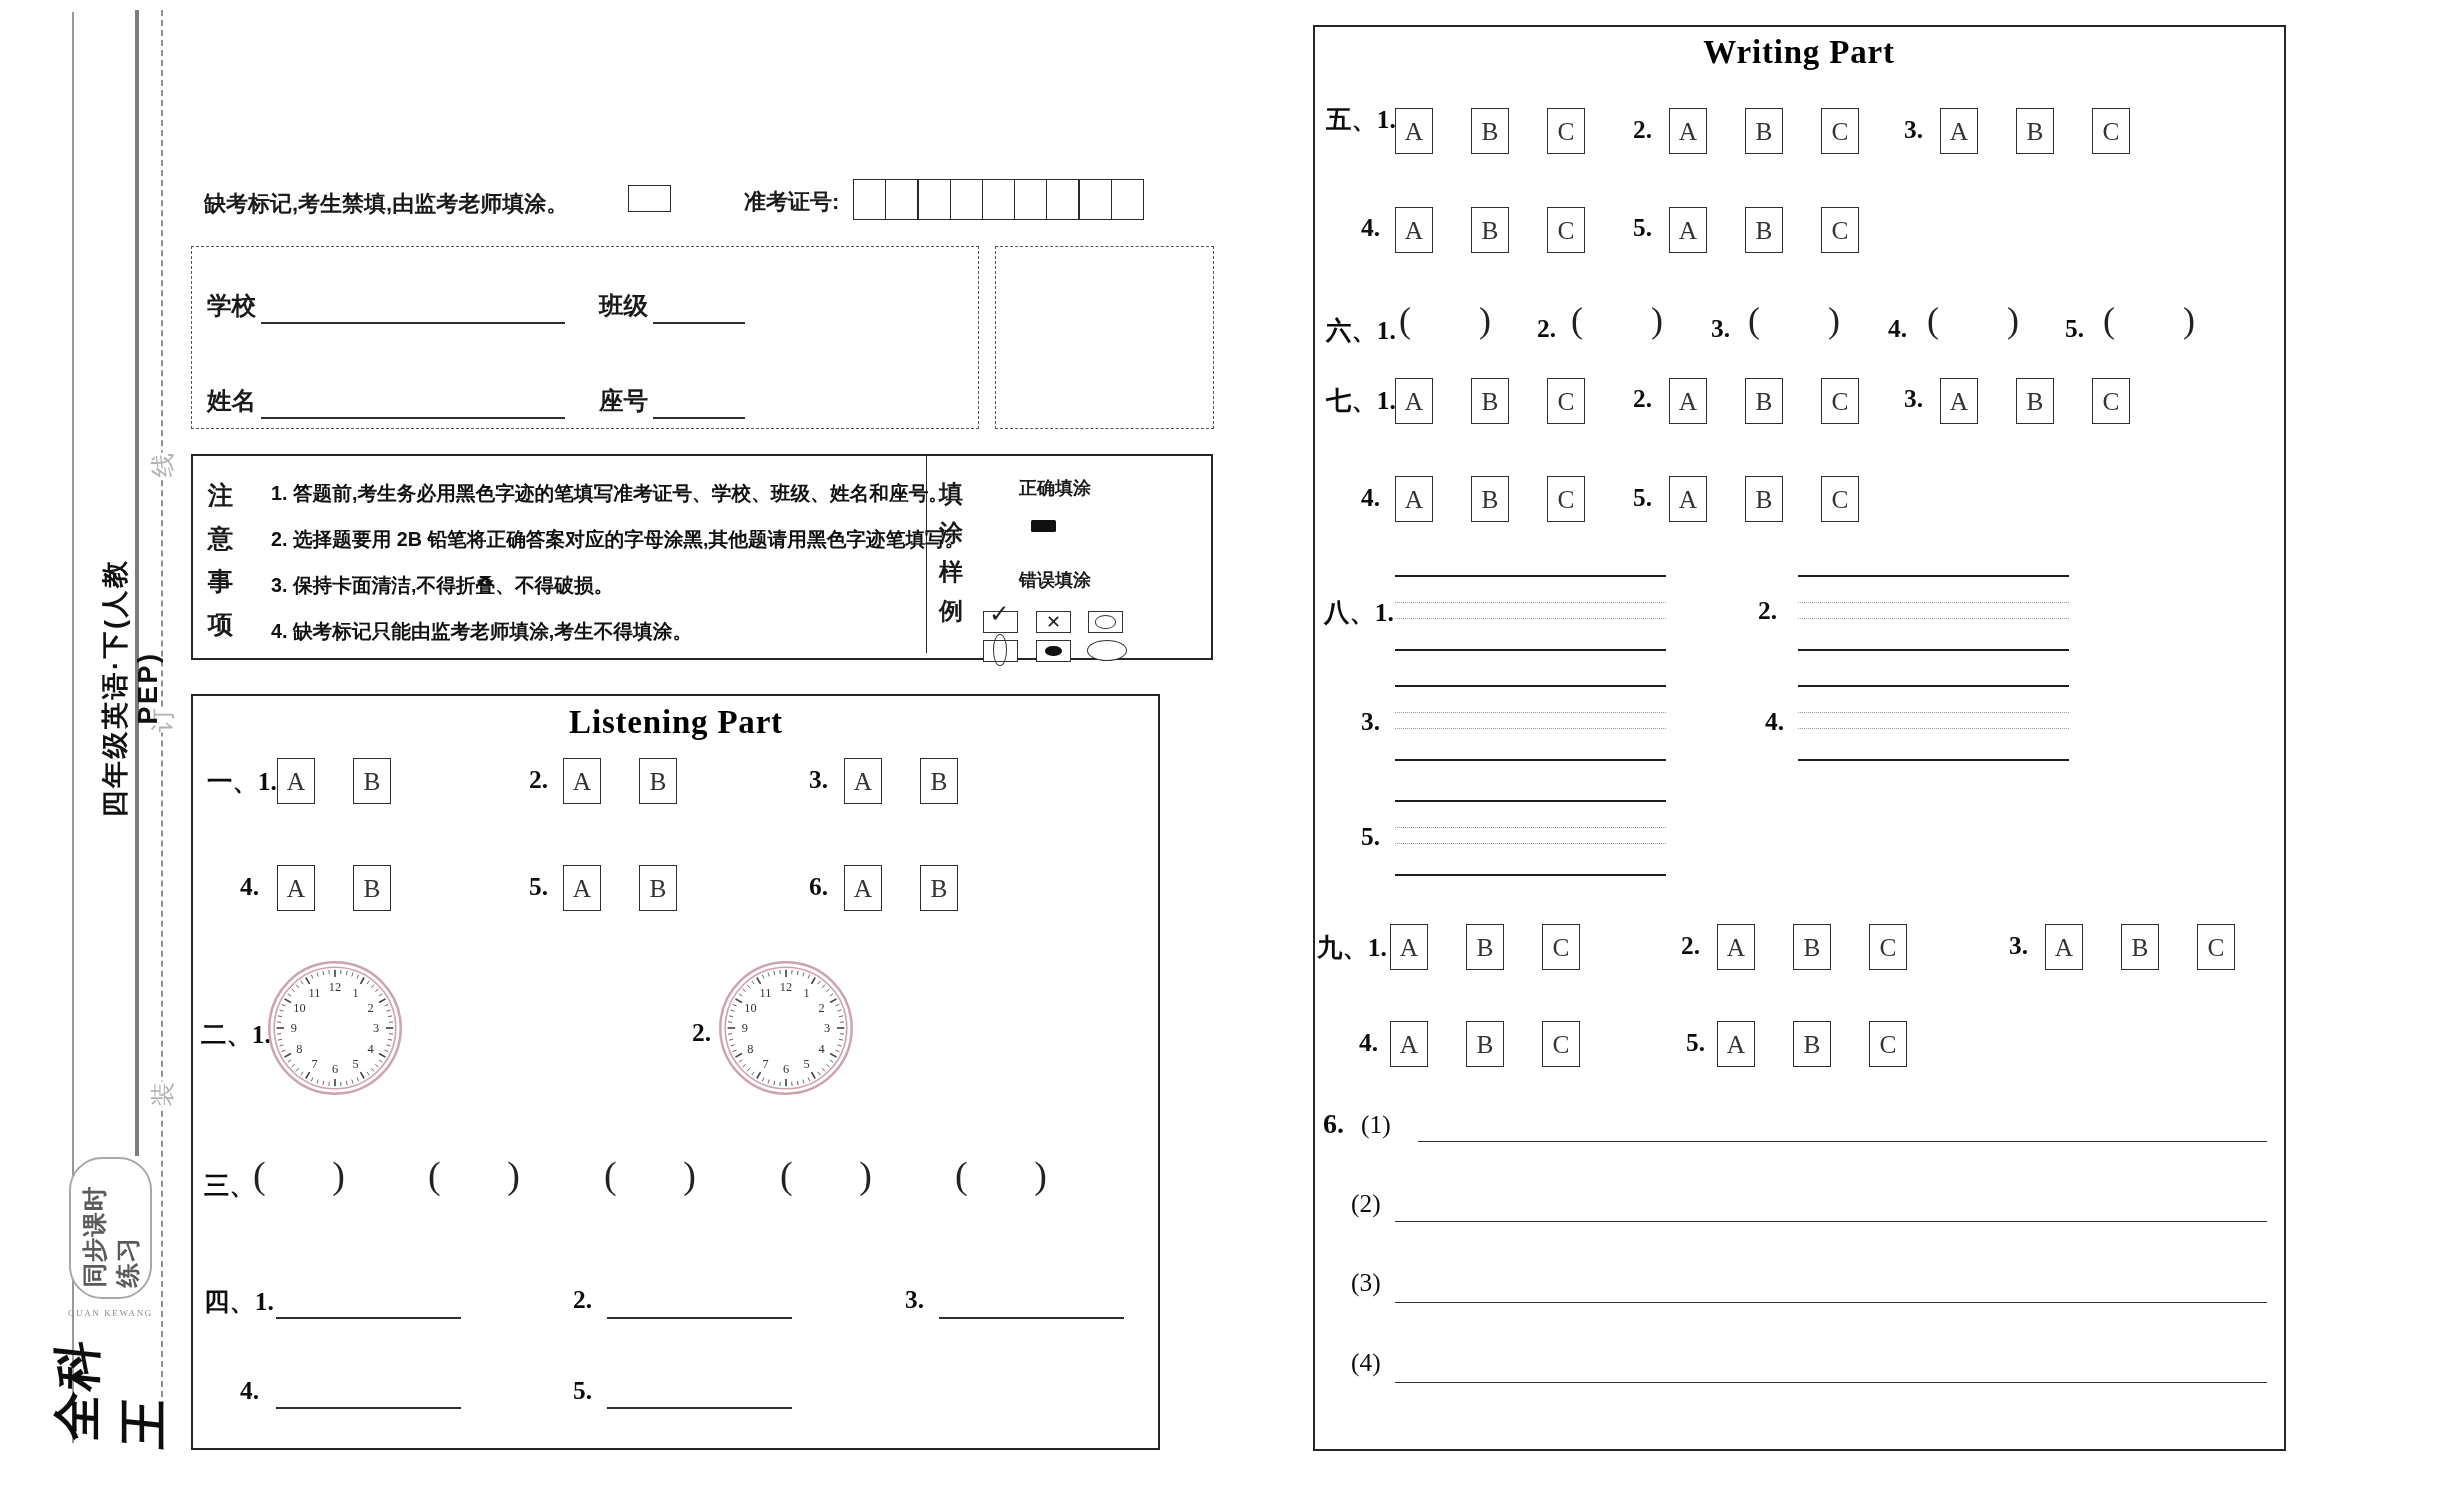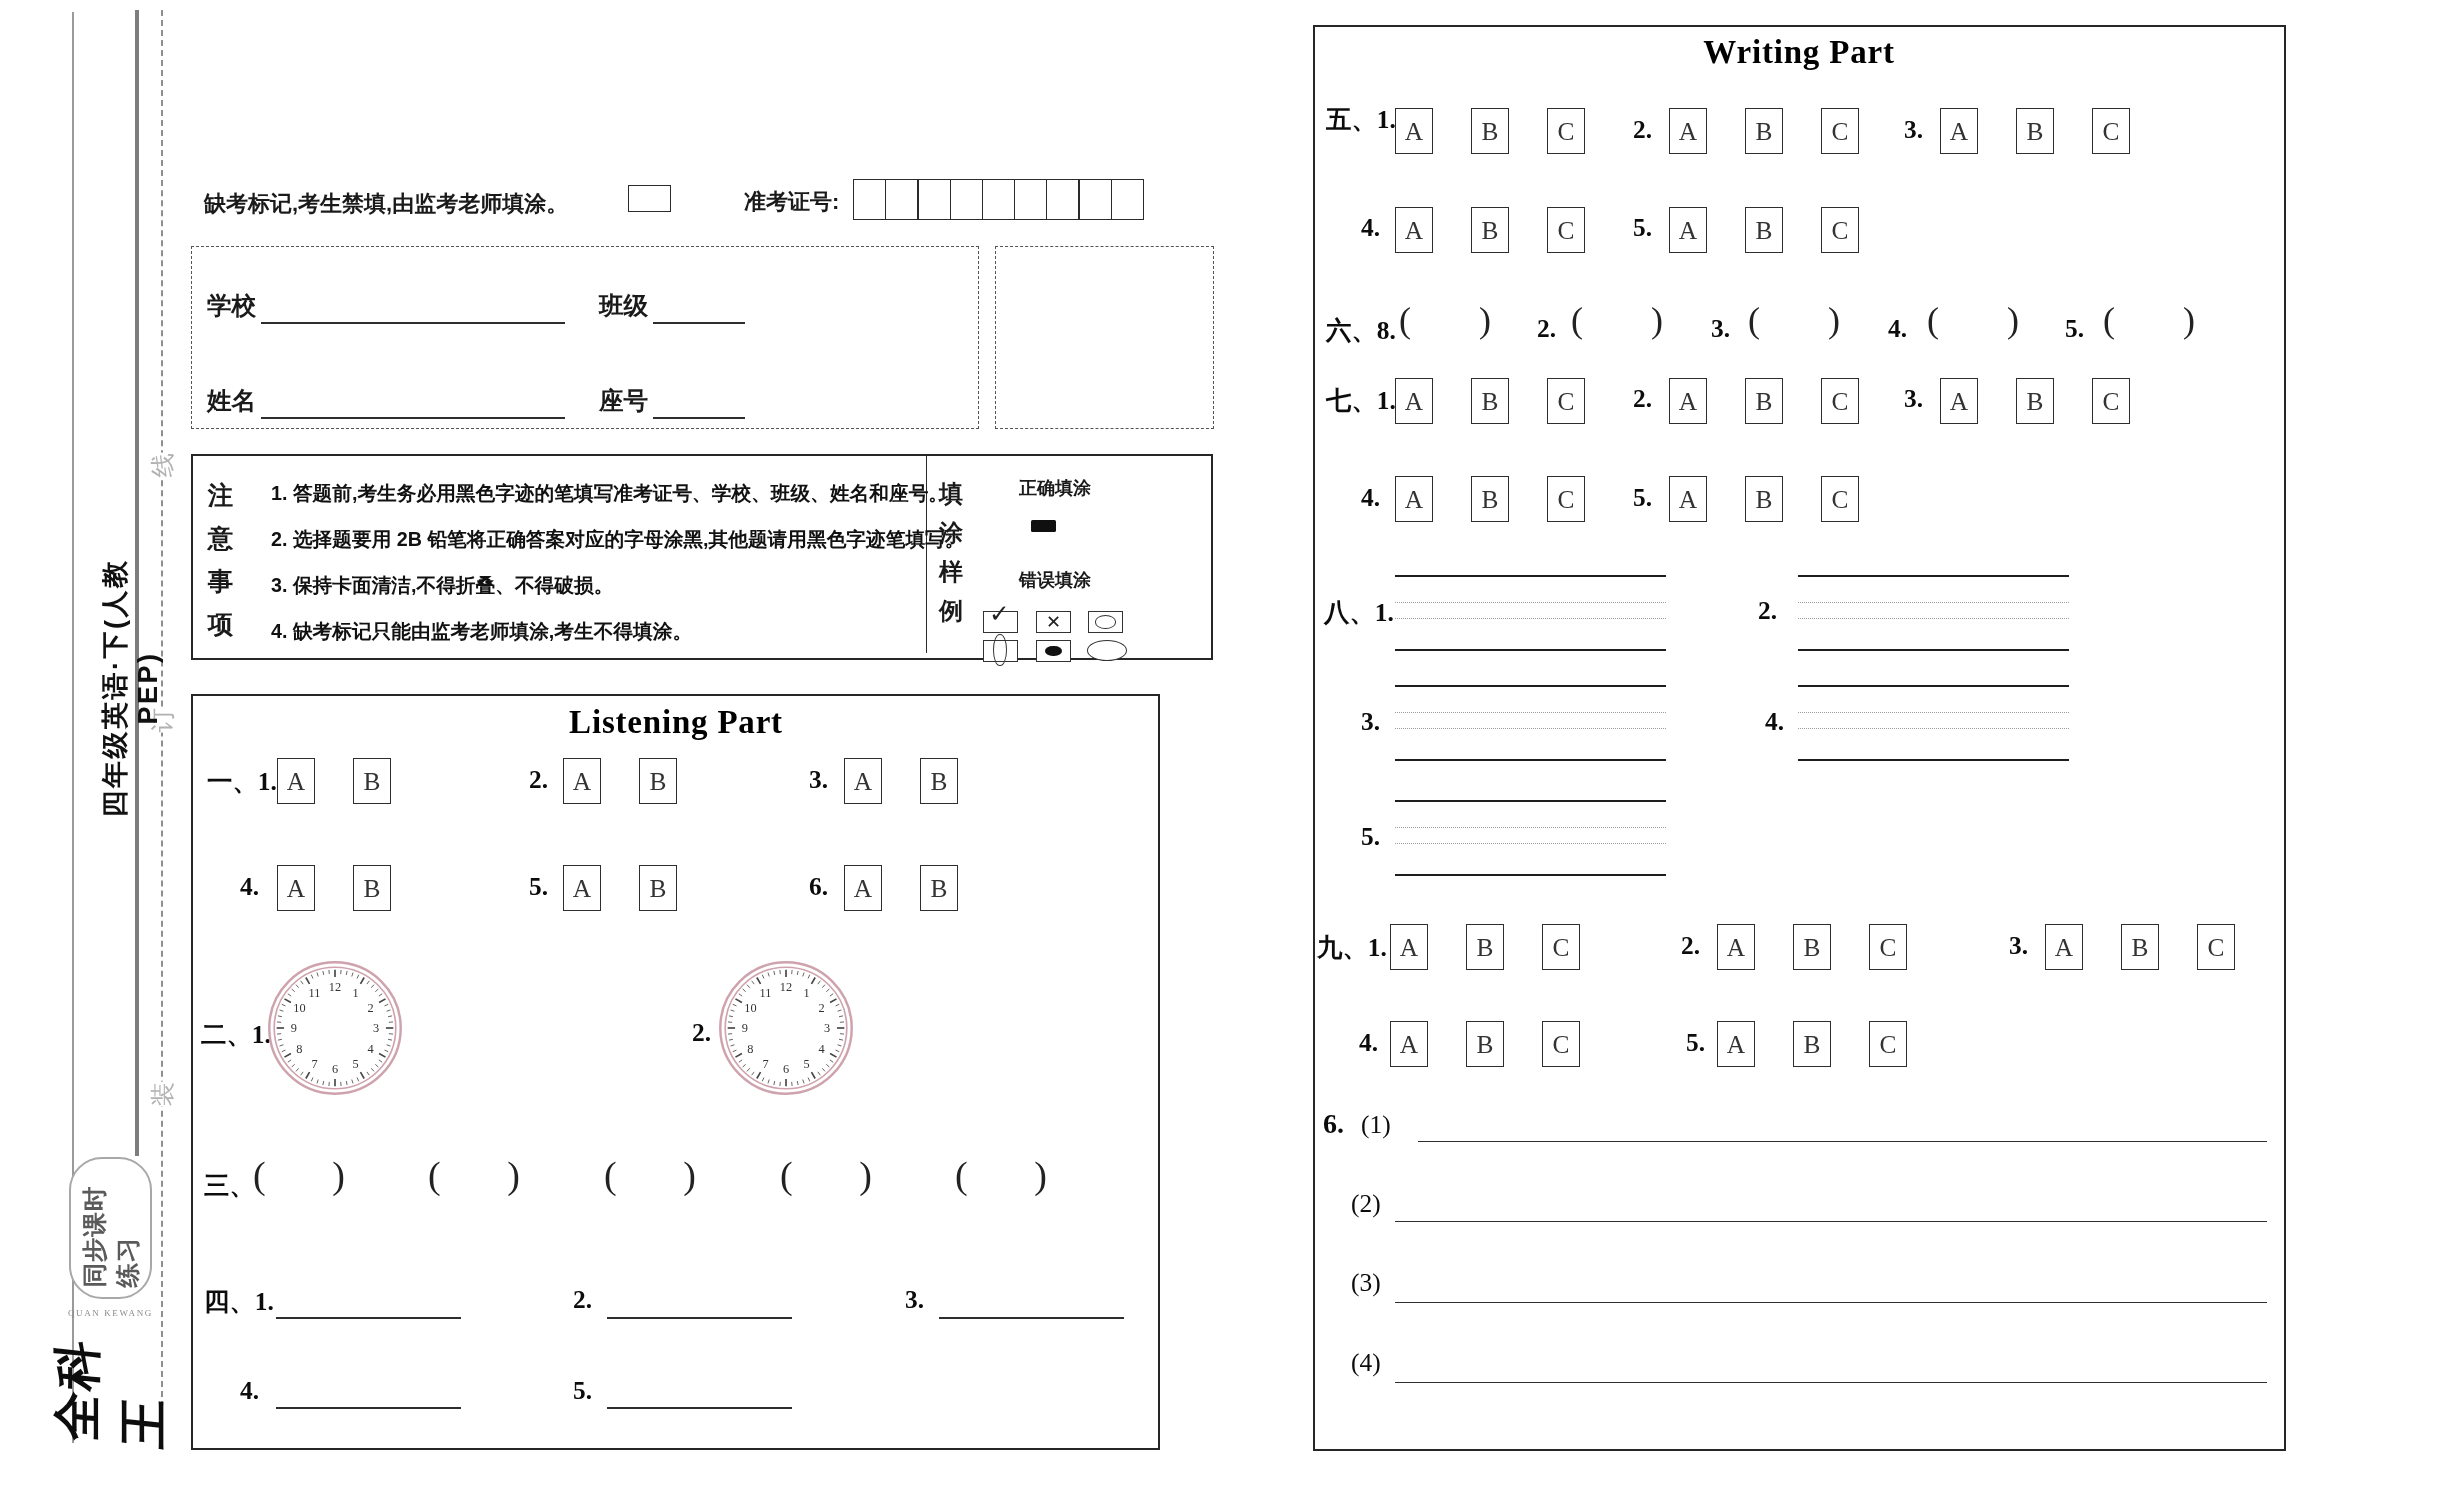--- a/index.html
+++ b/index.html
@@ -374,21 +374,21 @@
     <span class="opt">B</span>
     <span class="opt">C</span>
   </div>
   <span class="num" style="left:1633px;top:213px;">5.</span>
   <div class="optrow" style="left:1669px;top:207px;">
     <span class="opt">A</span>
     <span class="opt">B</span>
     <span class="opt">C</span>
   </div>
 
-  <span class="num" style="left:1326px;top:314px;">六、8.</span>
+  <span class="num" style="left:1326px;top:314px;">六、1.</span>
   <div class="pair" style="left:1399px;top:302px;font-size:36px;">
     <span>(</span>
       <span>)</span>
   </div>
   <span class="num" style="left:1537px;top:314px;">2.</span>
   <div class="pair" style="left:1571px;top:302px;font-size:36px;">
     <span>(</span>
       <span>)</span>
   </div>
   <span class="num" style="left:1711px;top:314px;">3.</span>

